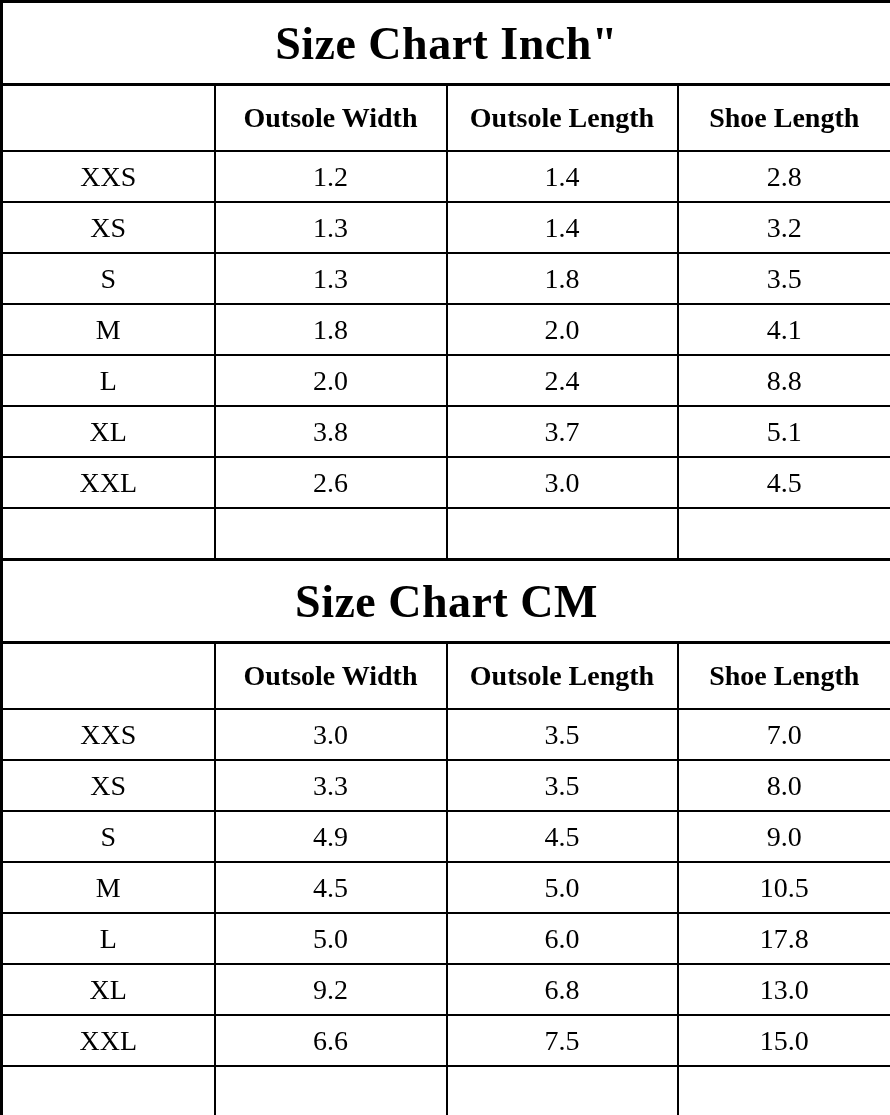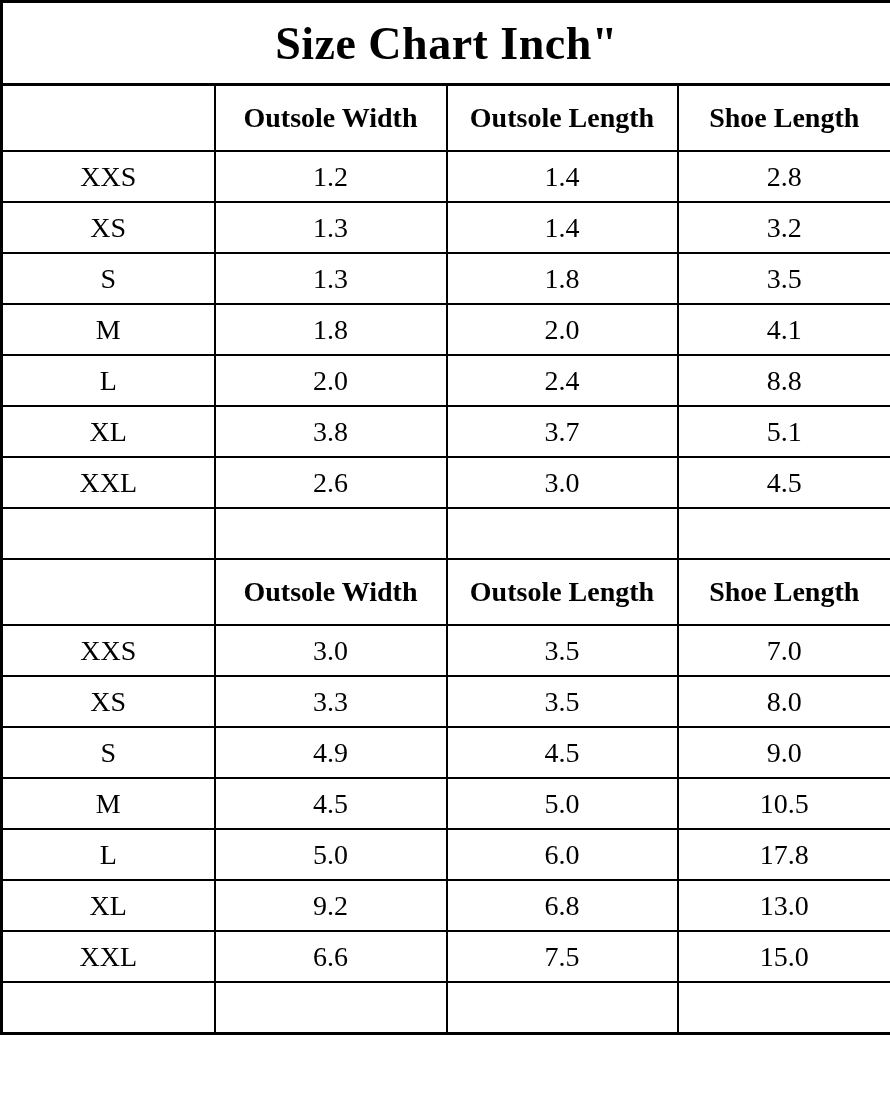--- a/index.html
+++ b/index.html
@@ -123,20 +123,23 @@
         </tr>
         <tr>
           <td></td>
           <td></td>
           <td></td>
           <td></td>
         </tr>
       </tbody>
 
     <tbody>
+      <tr class="title-row">
+        <th colspan="4">Size Chart CM</th>
+      </tr>
       <tr class="header-row">
         <th></th>
         <th>Outsole Width</th>
         <th>Outsole Length</th>
         <th>Shoe Length</th>
       </tr>
     </tbody>
     <tbody class="rows">
         <tr>
           <td class="size-label">XXS</td>

